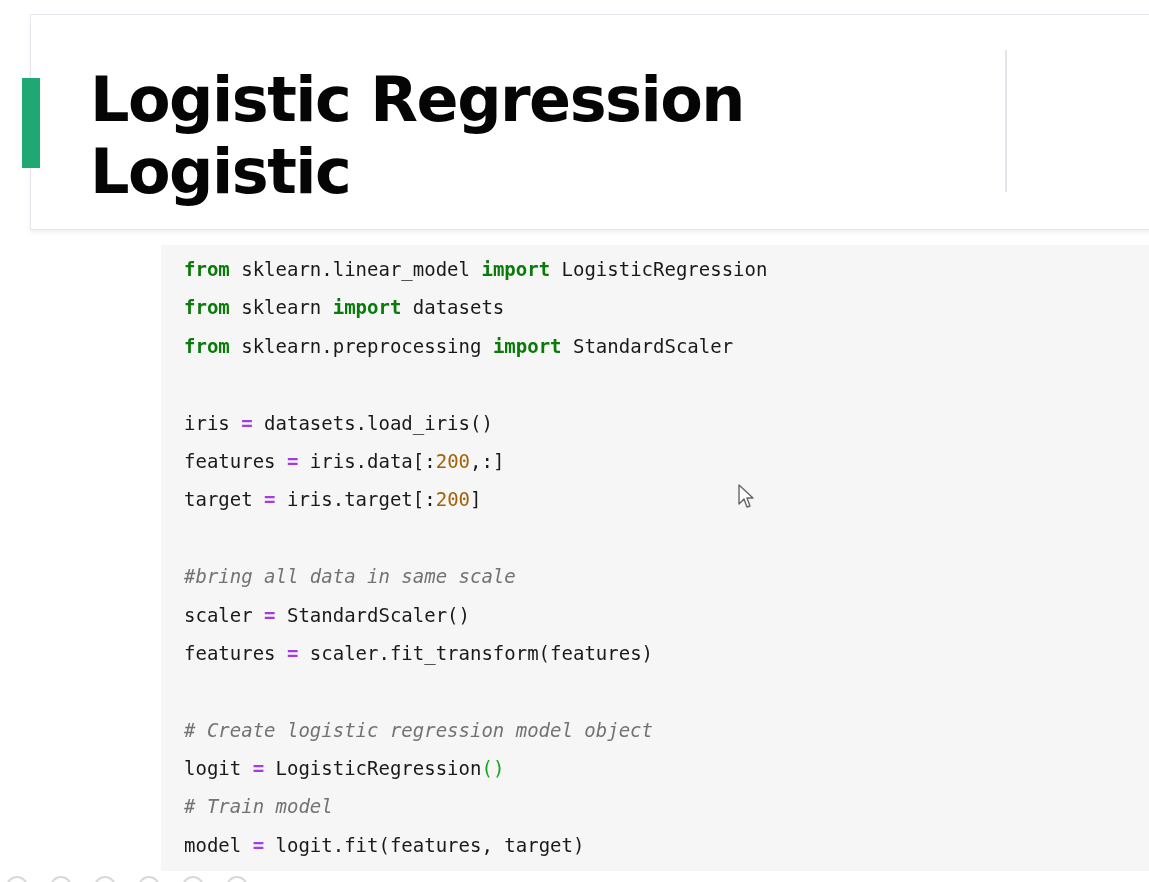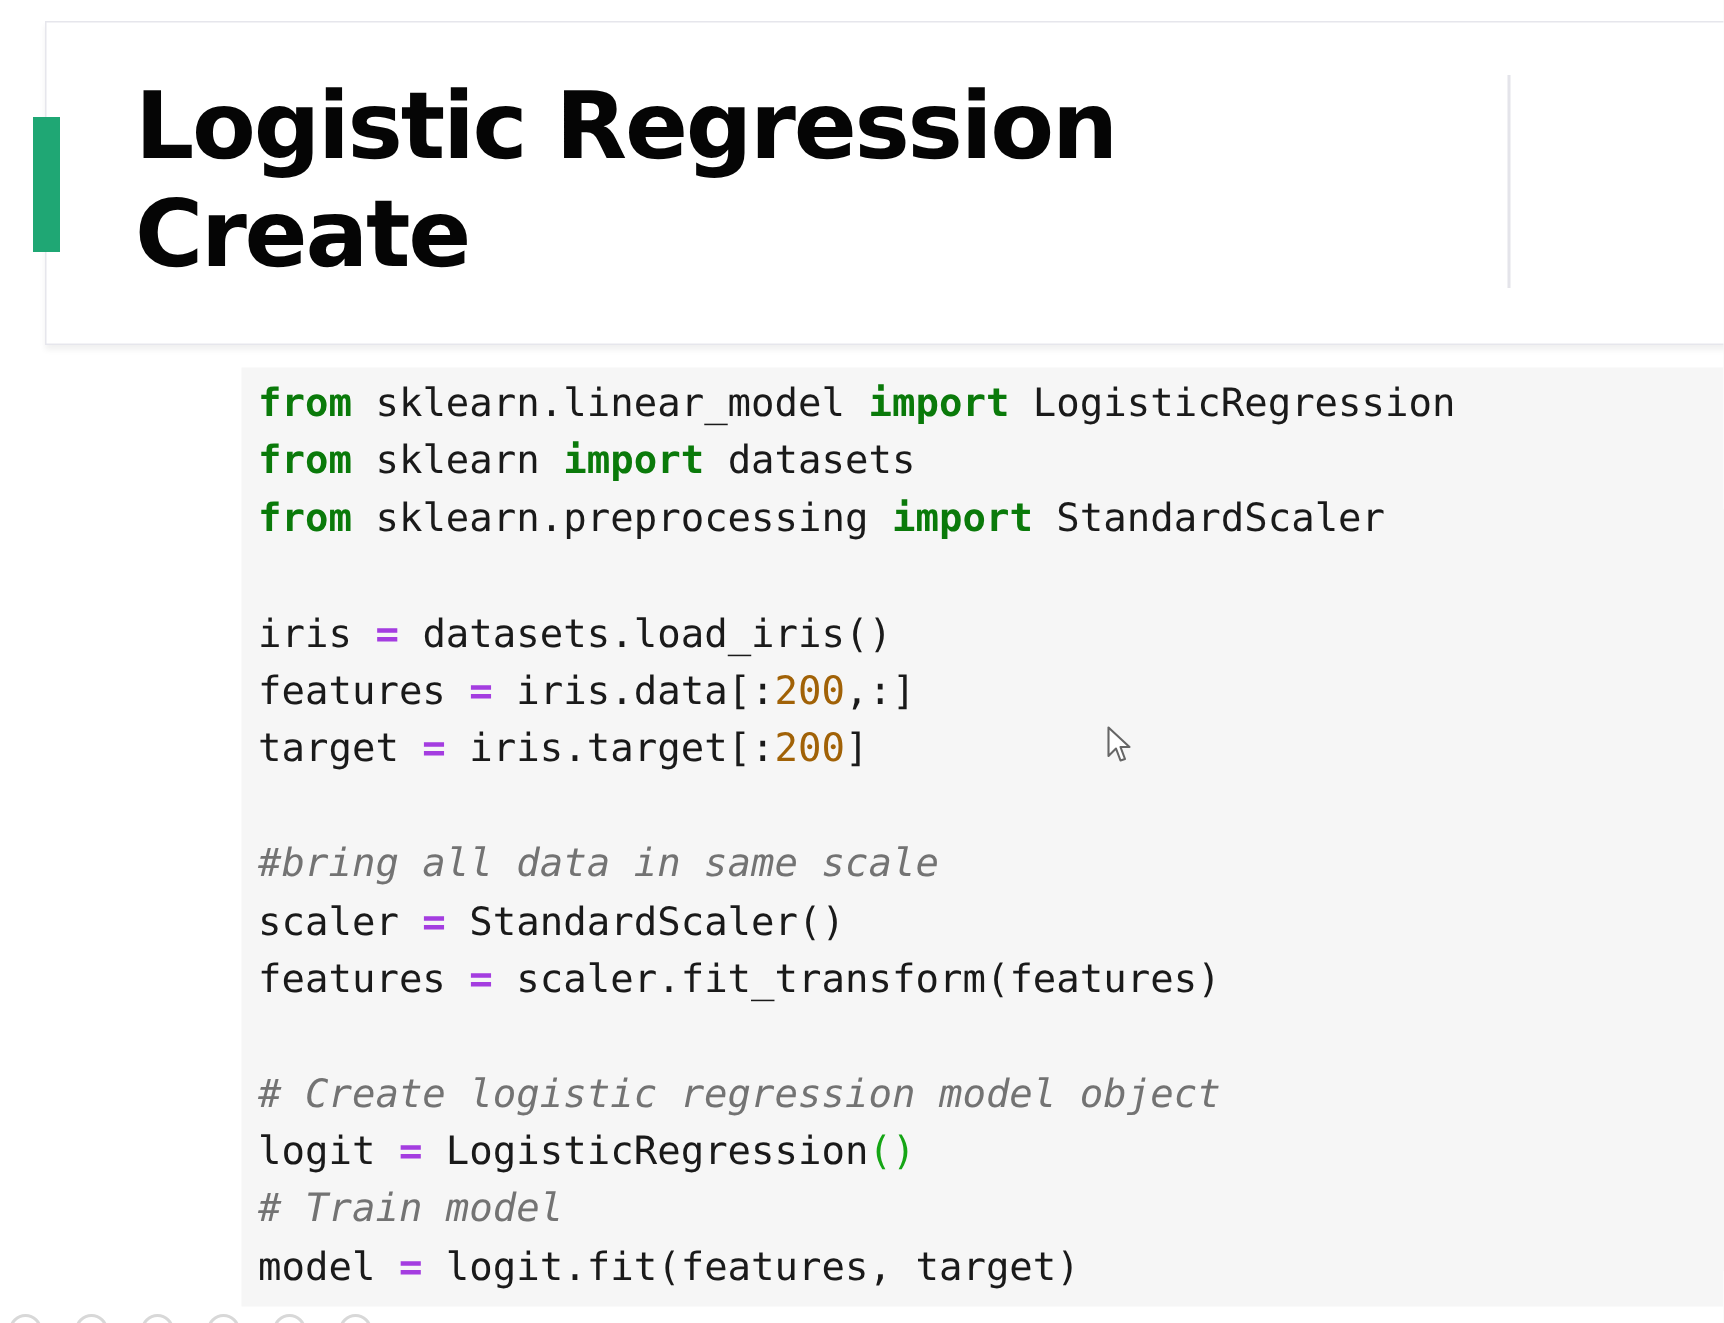--- a/index.html
+++ b/index.html
@@ -13,37 +13,37 @@
     background: #ffffff;
     border: 1px solid #e6e6ec;
     box-shadow: 0 3px 4px rgba(0,0,0,0.06);
     box-sizing: border-box;
   }
   .accent-bar {
     position: absolute; left: 22px; top: 78px; width: 18px; height: 90px;
     background: #1fa774;
   }
   .title {
-    position: absolute; left: 90px; top: 48px;
+    position: absolute; left: 90px; top: 64px;
     font-family: "DejaVu Sans", sans-serif; font-weight: bold;
     font-size: 62px; line-height: 72px; color: #050505;
     letter-spacing: -1.5px; margin: 0;
   }
   .divider {
     position: absolute; left: 1005px; top: 50px; width: 2px; height: 142px;
     background: #e4e4ea;
   }
   .code-cell {
     position: absolute; left: 161px; top: 245px; width: 988px; height: 626px;
     background: #f6f6f6;
   }
   .code {
-    position: absolute; left: 172px; top: 250px; margin: 0;
+    position: absolute; left: 184px; top: 250px; margin: 0;
     font-family: "DejaVu Sans Mono", monospace;
-    font-size: 26px; line-height: 38.4px; color: #1a1a1a;
+    font-size: 19px; line-height: 38.4px; color: #1a1a1a;
     white-space: pre;
   }
   .code-line { display: block; height: 38.4px; }
   .kw { color: #0a7a0a; font-weight: bold; }
   .op { color: #a43de0; font-weight: bold; }
   .num { color: #a16207; }
   .paren-green { color: #15a515; }
   .cm { color: #737373; font-style: italic; }
   .cursor {
     position: absolute; left: 738px; top: 484px; width: 18px; height: 28px;
@@ -53,21 +53,21 @@
   }
   .dot { width: 22px; height: 22px; border-radius: 50%; border: 2px solid #d8d8d8; box-sizing: border-box; }
 </style>
 </head>
 <body>
 
 <div class="title-card"></div>
 <div class="accent-bar"></div>
 <h1 class="title">
   <span>Logistic Regression</span><br>
-  <span>Create</span>
+  <span>Logistic</span>
 </h1>
 <div class="divider"></div>
 
 <div class="code-cell"></div>
 <pre class="code" id="code"><span class="code-line"><span class="kw">from</span><span> sklearn.linear_model </span><span class="kw">import</span><span> LogisticRegression</span></span><span class="code-line"><span class="kw">from</span><span> sklearn </span><span class="kw">import</span><span> datasets</span></span><span class="code-line"><span class="kw">from</span><span> sklearn.preprocessing </span><span class="kw">import</span><span> StandardScaler</span></span><span class="code-line"> </span><span class="code-line"><span>iris </span><span class="op">=</span><span> datasets.load_iris()</span></span><span class="code-line"><span>features </span><span class="op">=</span><span> iris.data[:</span><span class="num">200</span><span>,:]</span></span><span class="code-line"><span>target </span><span class="op">=</span><span> iris.target[:</span><span class="num">200</span><span>]</span></span><span class="code-line"> </span><span class="code-line"><span class="cm">#bring all data in same scale</span></span><span class="code-line"><span>scaler </span><span class="op">=</span><span> StandardScaler()</span></span><span class="code-line"><span>features </span><span class="op">=</span><span> scaler.fit_transform(features)</span></span><span class="code-line"> </span><span class="code-line"><span class="cm"># Create logistic regression model object</span></span><span class="code-line"><span>logit </span><span class="op">=</span><span> LogisticRegression</span><span class="paren-green">()</span></span><span class="code-line"><span class="cm"># Train model</span></span><span class="code-line"><span>model </span><span class="op">=</span><span> logit.fit(features, target)</span></span></pre>
 
 <svg class="cursor" viewBox="0 0 18 28">
   <path d="M1 1 L1 20 L6 15 L9 23 L12 22 L9 14 L15 14 Z" fill="#ffffff" stroke="#666" stroke-width="1.4" stroke-linejoin="round"></path>
 </svg>
 

